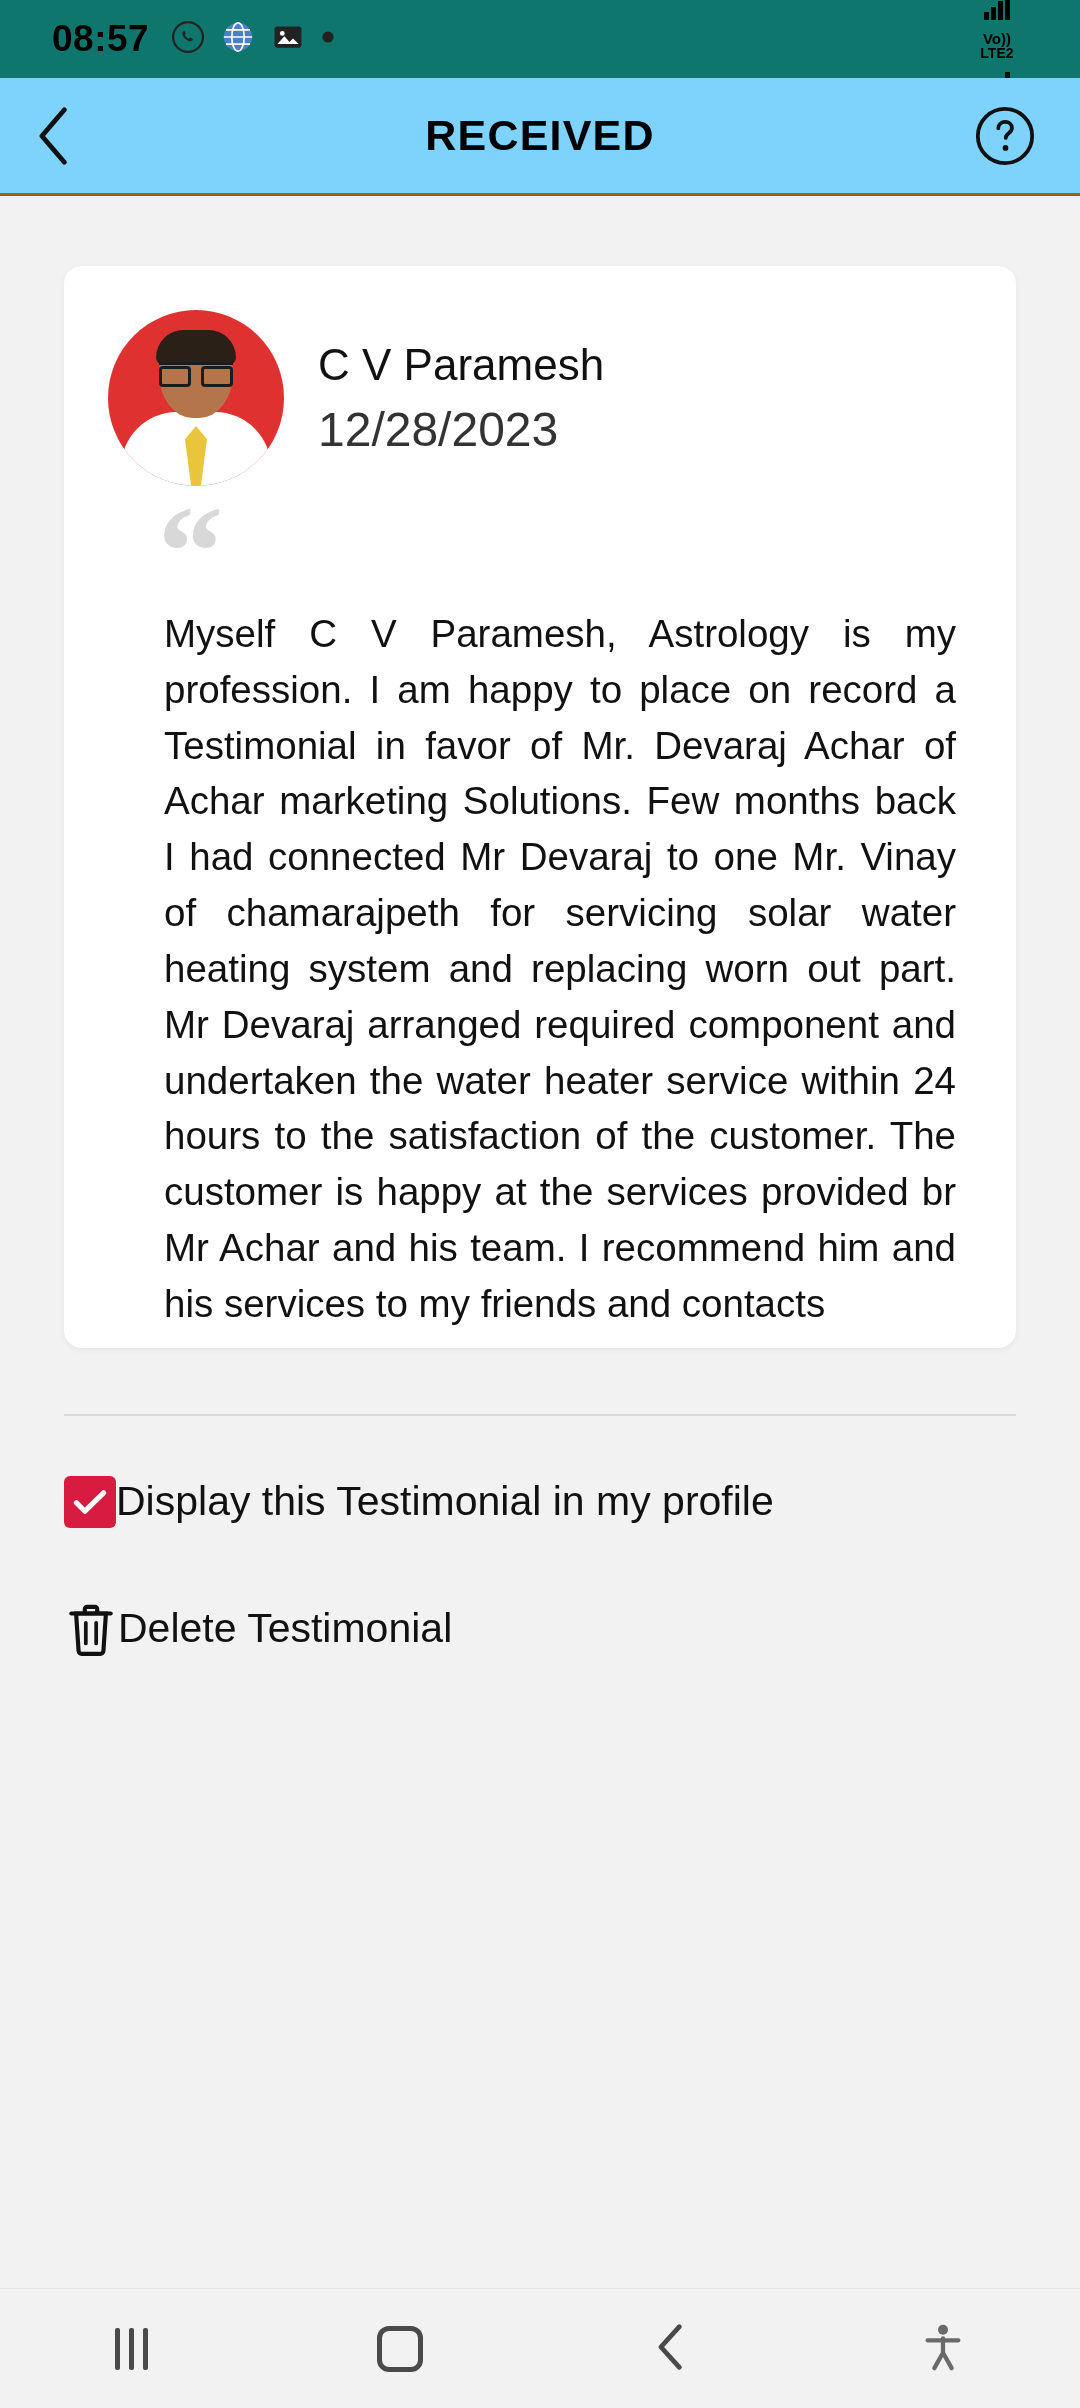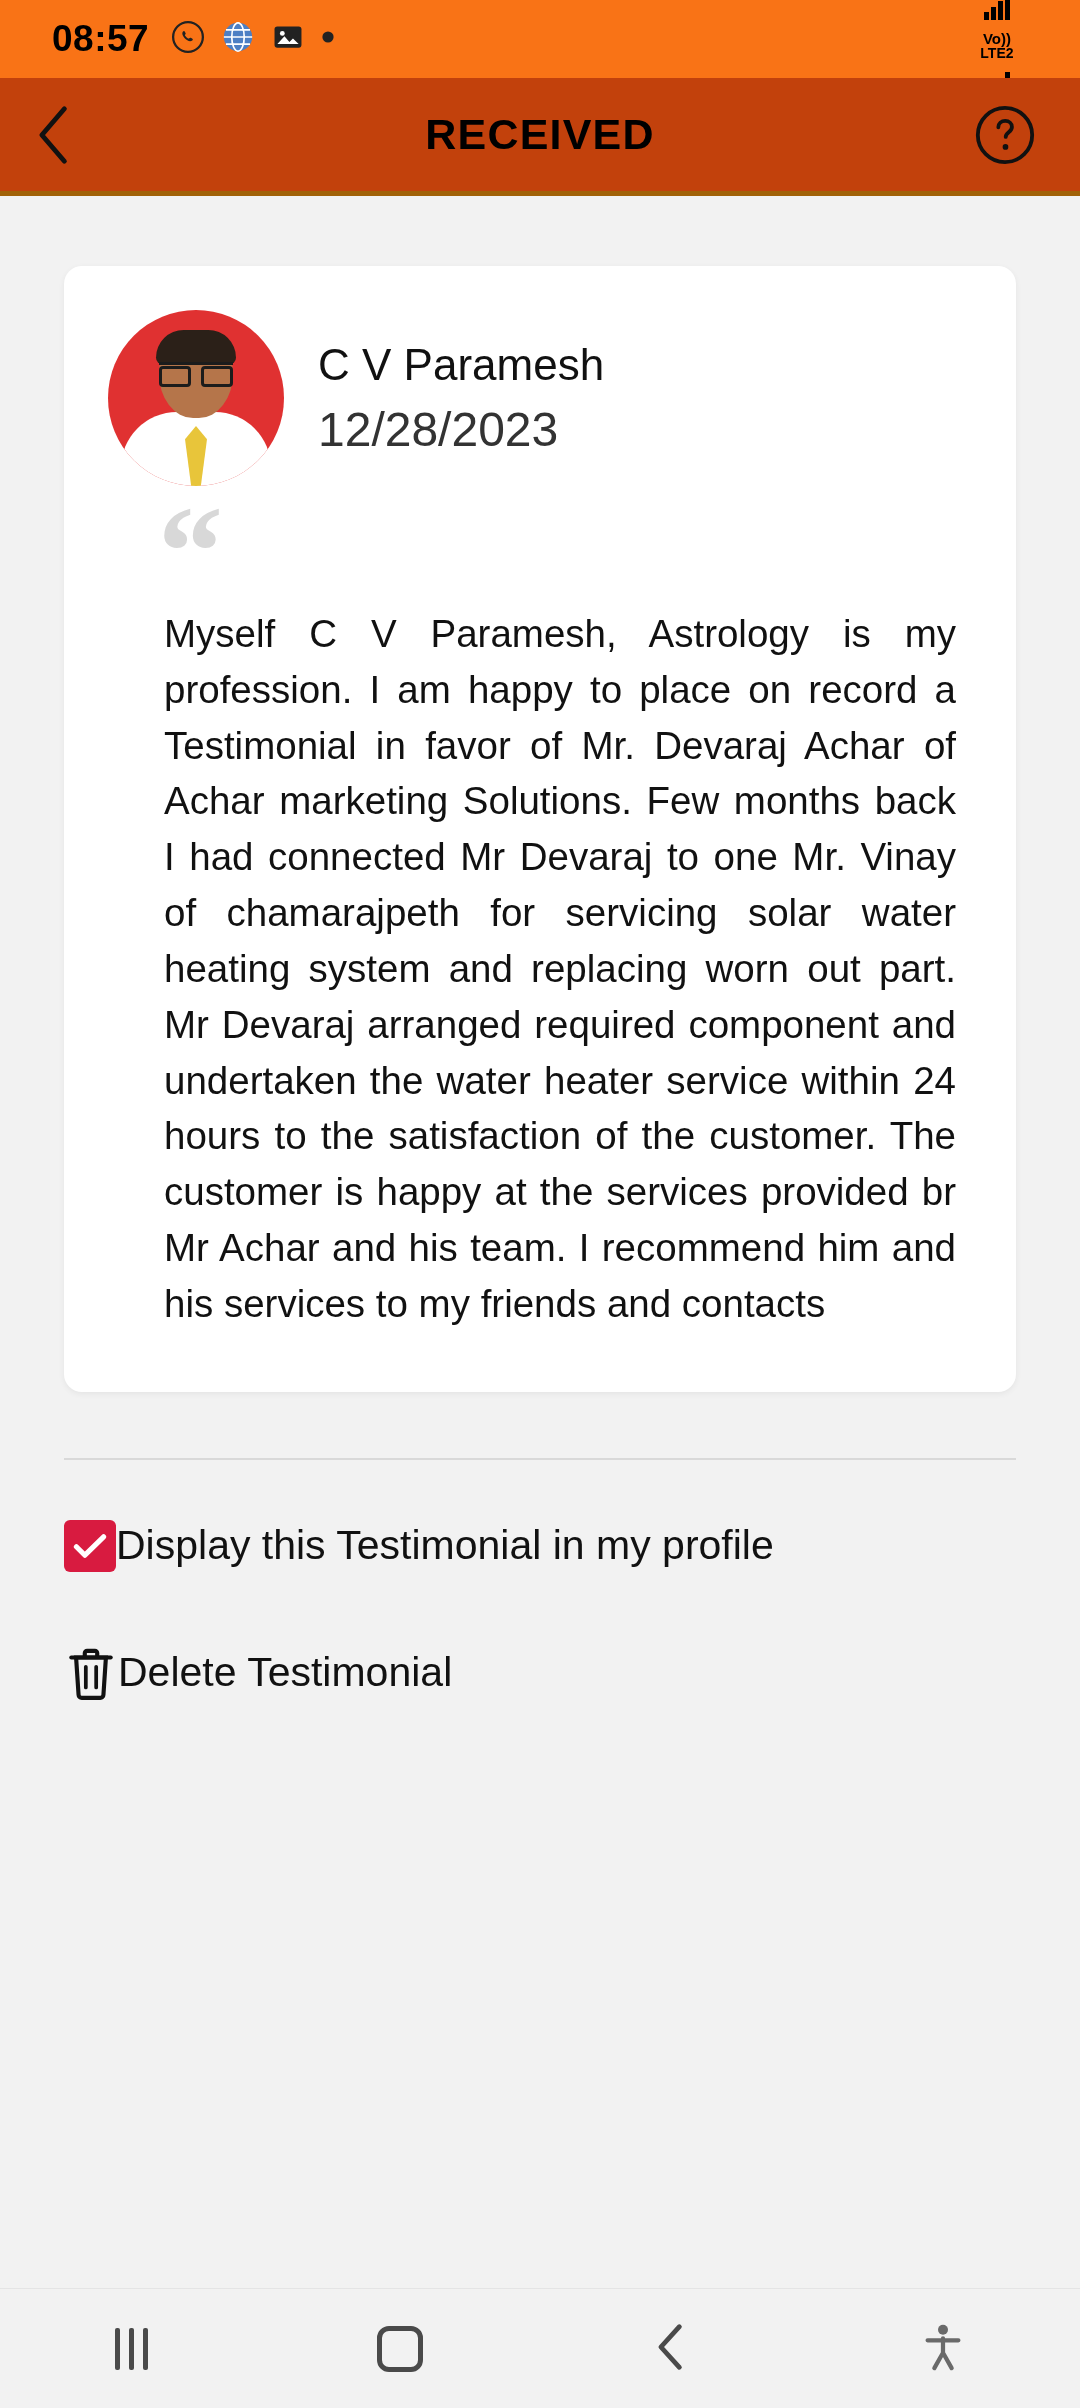--- a/index.html
+++ b/index.html
@@ -15,21 +15,21 @@
     width: 1080px;
     height: 2408px;
     display: flex;
     flex-direction: column;
     background: #f2f2f2;
   }
 
   
   .status-bar {
     height: 78px;
-    background: #f97316;
+    background: #0f766e;
     display: flex;
     align-items: center;
     padding: 0 34px 0 52px;
     flex: 0 0 auto;
   }
   .status-time {
     font-size: 37px;
     font-weight: 700;
     color: #000;
     letter-spacing: 0.5px;
@@ -64,26 +64,26 @@
   .sig-bars { display: flex; align-items: flex-end; gap: 2px; height: 26px; }
   .sig-bars i { display: block; width: 5px; background: #000; }
   .sig-bars i:nth-child(1) { height: 8px; }
   .sig-bars i:nth-child(2) { height: 13px; }
   .sig-bars i:nth-child(3) { height: 19px; }
   .sig-bars i:nth-child(4) { height: 25px; }
 
   
   .app-bar {
     height: 118px;
-    background: #c2410c;
+    background: #7dd3fc;
     display: flex;
     align-items: center;
     position: relative;
     flex: 0 0 auto;
-    border-bottom: 5px solid #a16207;
+    border-bottom: 3px solid #a16207;
   }
   .back-btn {
     width: 110px;
     height: 118px;
     display: flex;
     align-items: center;
     justify-content: center;
   }
   .app-title {
     position: absolute;
@@ -107,21 +107,21 @@
     background: #f2f2f2;
     padding: 70px 0 0 0;
     overflow: hidden;
     position: relative;
   }
 
   .card {
     margin: 0 64px;
     background: #ffffff;
     border-radius: 18px;
-    padding: 44px 44px 60px 44px;
+    padding: 44px 44px 16px 44px;
     box-shadow: 0 2px 6px rgba(0,0,0,0.06);
   }
   .card-head {
     display: flex;
     align-items: center;
     gap: 34px;
   }
   .avatar {
     width: 176px;
     height: 176px;

